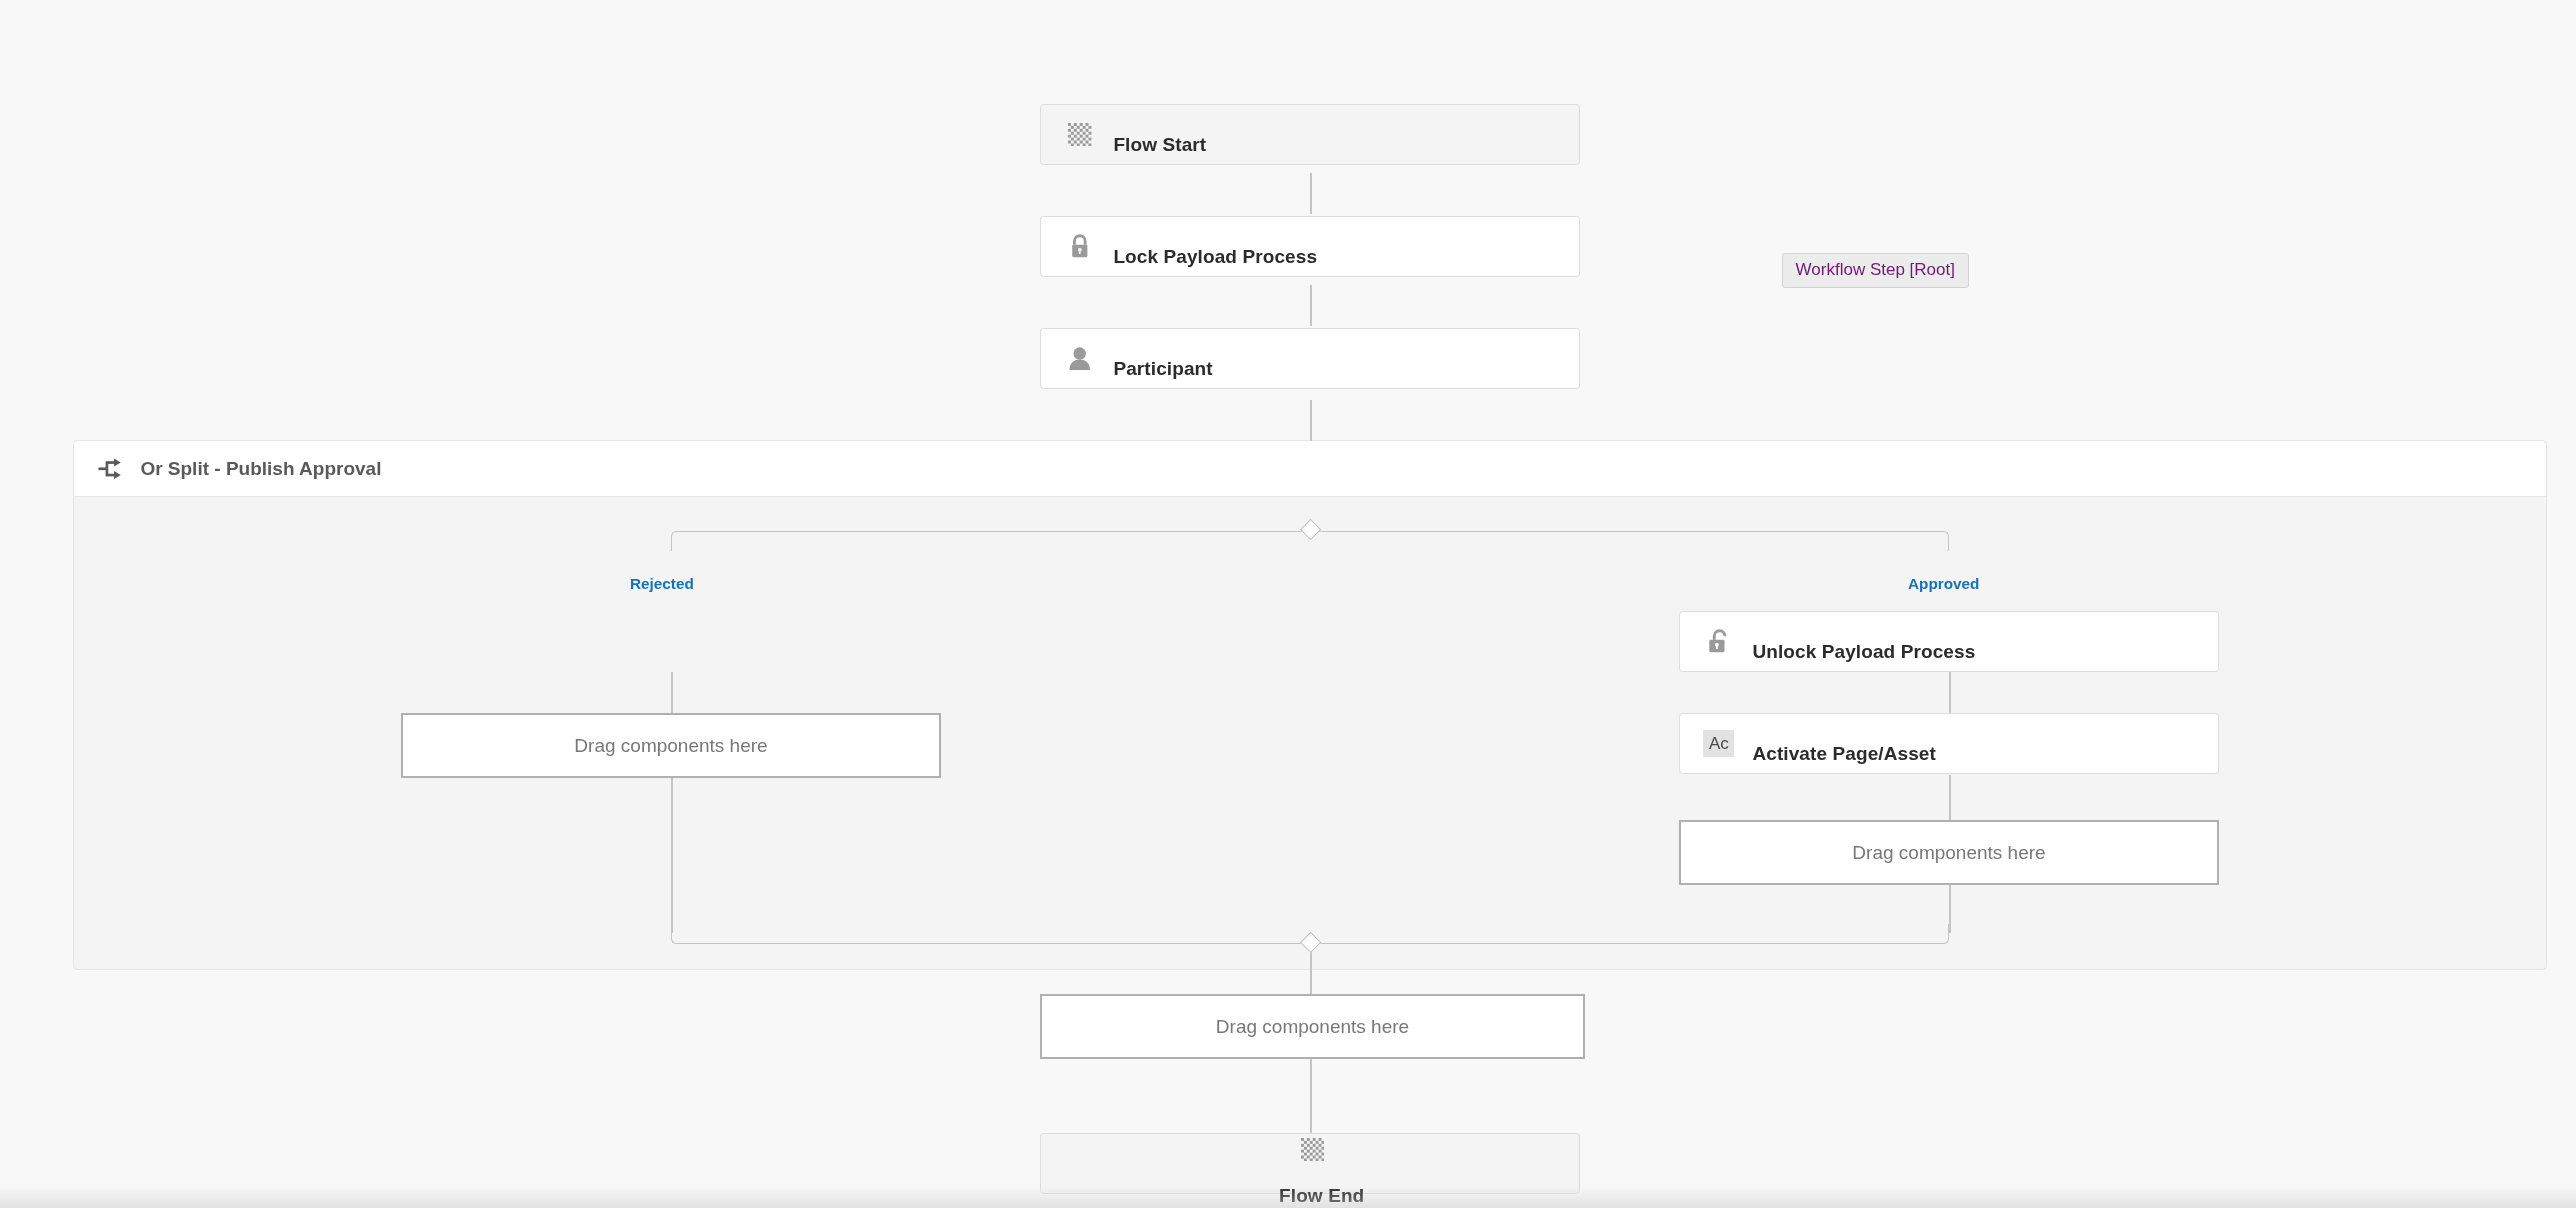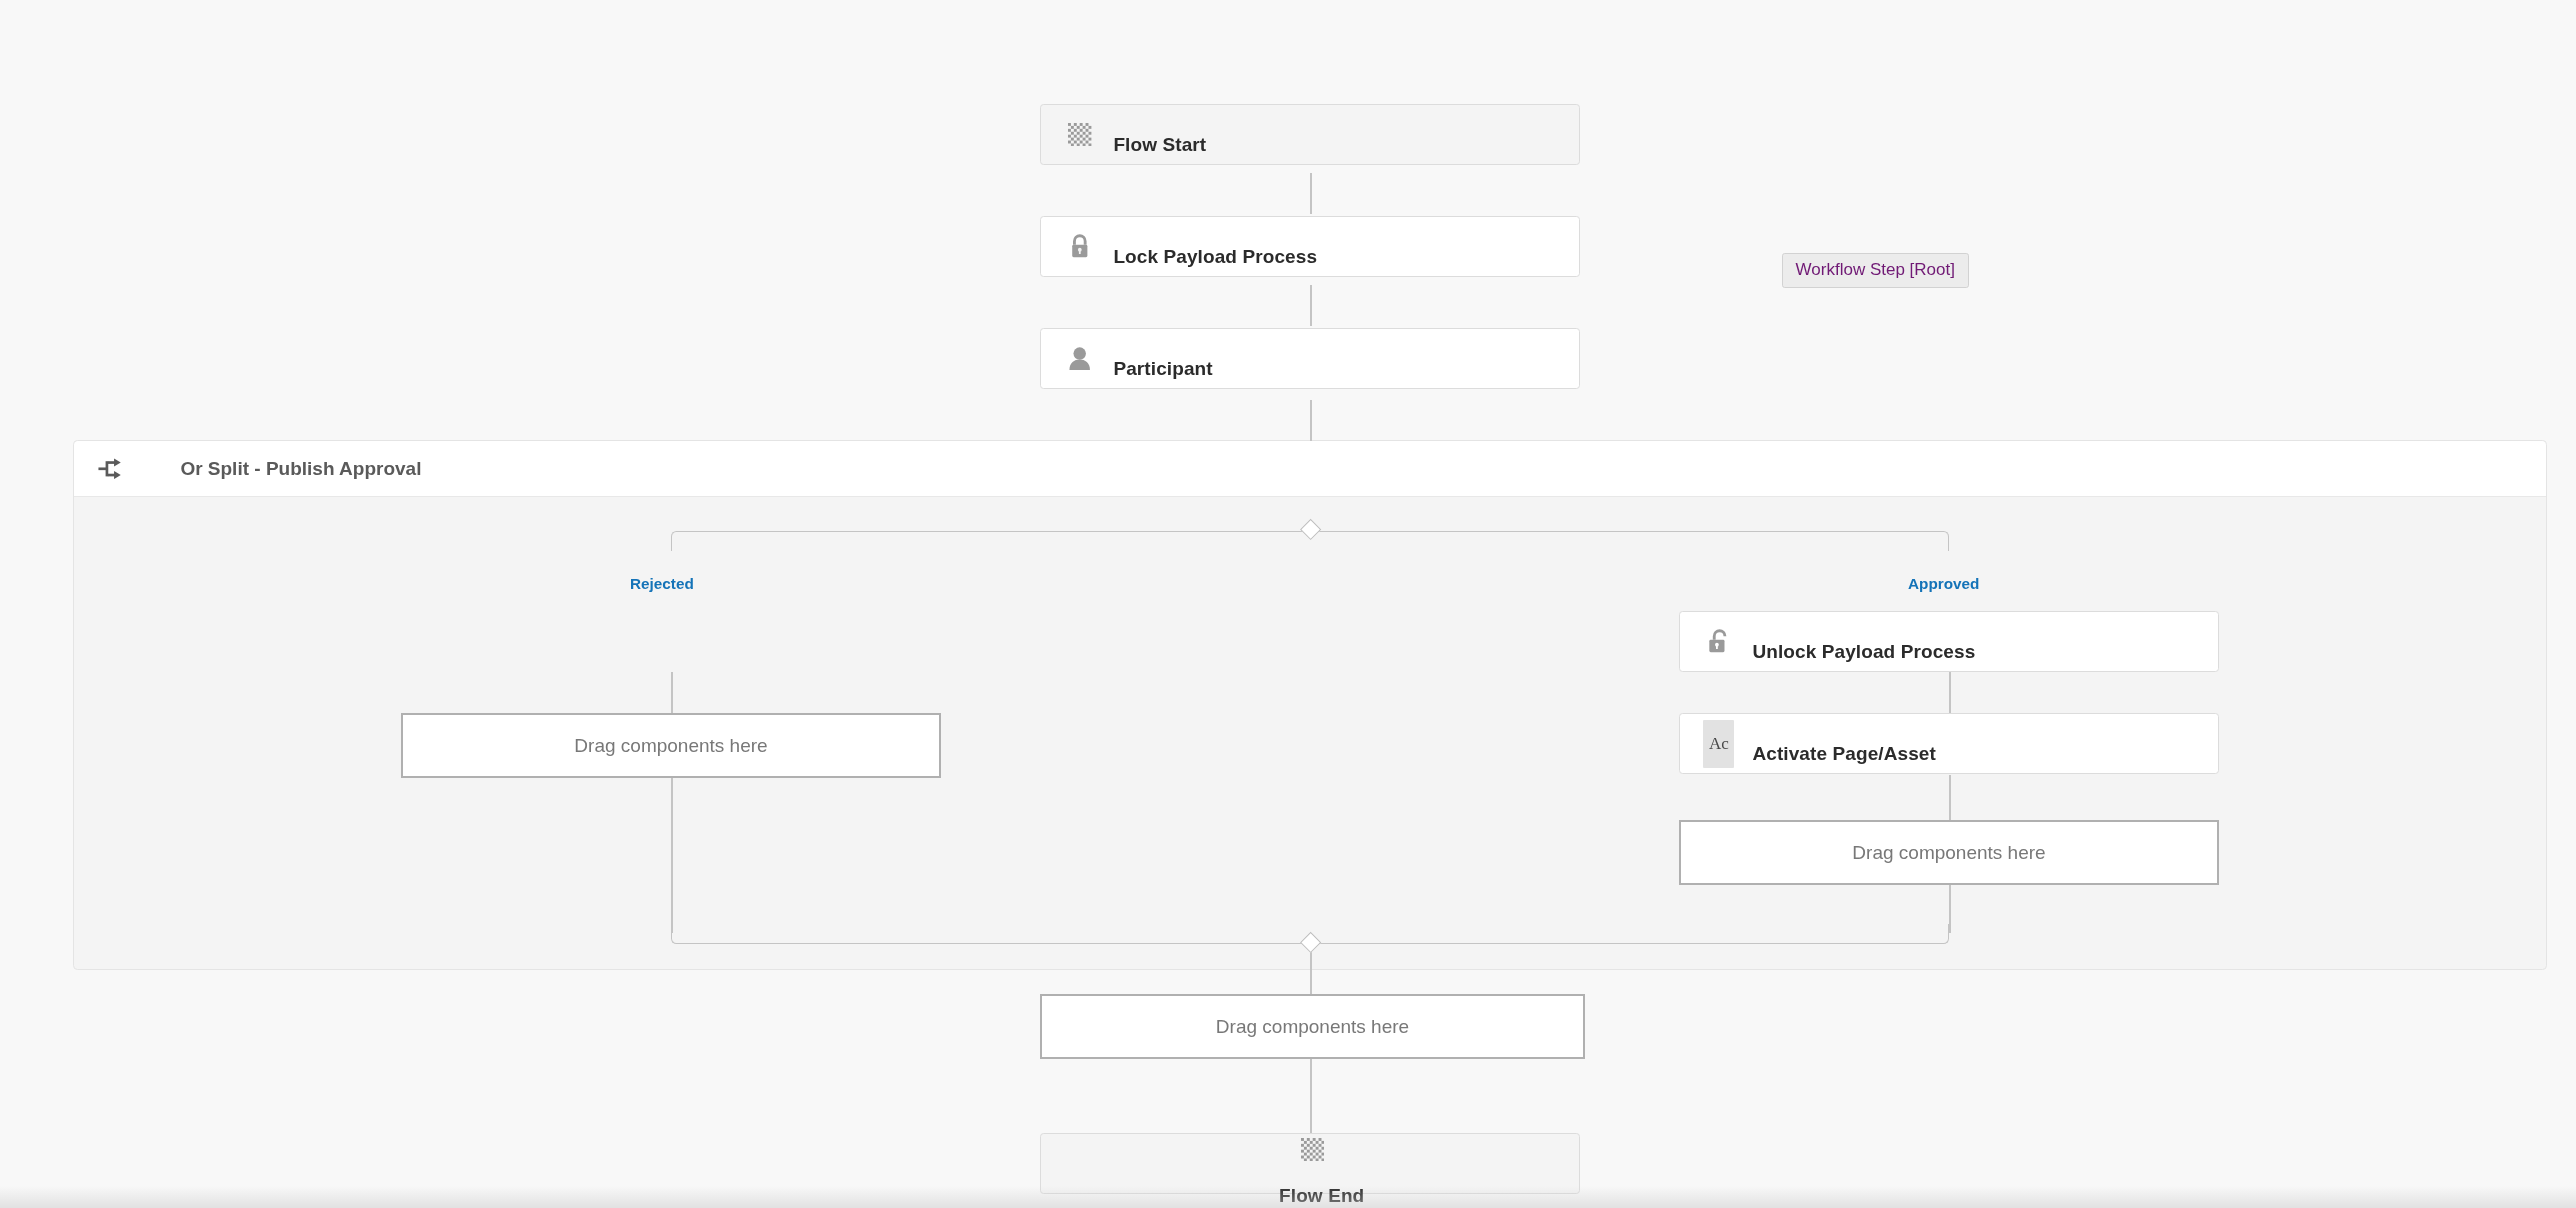--- a/index.html
+++ b/index.html
@@ -49,27 +49,27 @@
     font-size: 19px;
     font-weight: bold;
     color: #2b2b2b;
     letter-spacing: 0.1px;
     white-space: nowrap;
     margin-top: 20px;
   }
 
   
   .ac-badge {
-    width: 32px; height: 48px;
+    width: 32px; height: 27px;
     border-radius: 1px;
     background: #e2e2e2;
     color: #4a4a4a;
     font-size: 17px;
     display: flex; align-items: center; justify-content: center;
-    font-family: Liberation Serif, serif;
+    font-family: Liberation Sans, sans-serif;
   }
 
   
   .dropzone {
     position: absolute;
     display: flex;
     align-items: center;
     justify-content: center;
     background: #ffffff;
     border: 2.7px solid #b0b0b0;
@@ -89,21 +89,20 @@
     z-index: 1;
   }
   .split-header {
     height: 56px;
     background: #ffffff;
     border-bottom: 0.9px solid #e8e8e8;
     border-radius: 4.5px 4.5px 0 0;
     display: flex;
     align-items: center;
     padding-left: 23.4px;
-    gap: 40px;
   }
   .split-header .ico {
     width: 27px; height: 27px;
     margin-right: 16px;
     display: flex; align-items: center; justify-content: center;
   }
   .split-header .label {
     font-size: 19px;
     font-weight: bold;
     color: #5a5a5a;

